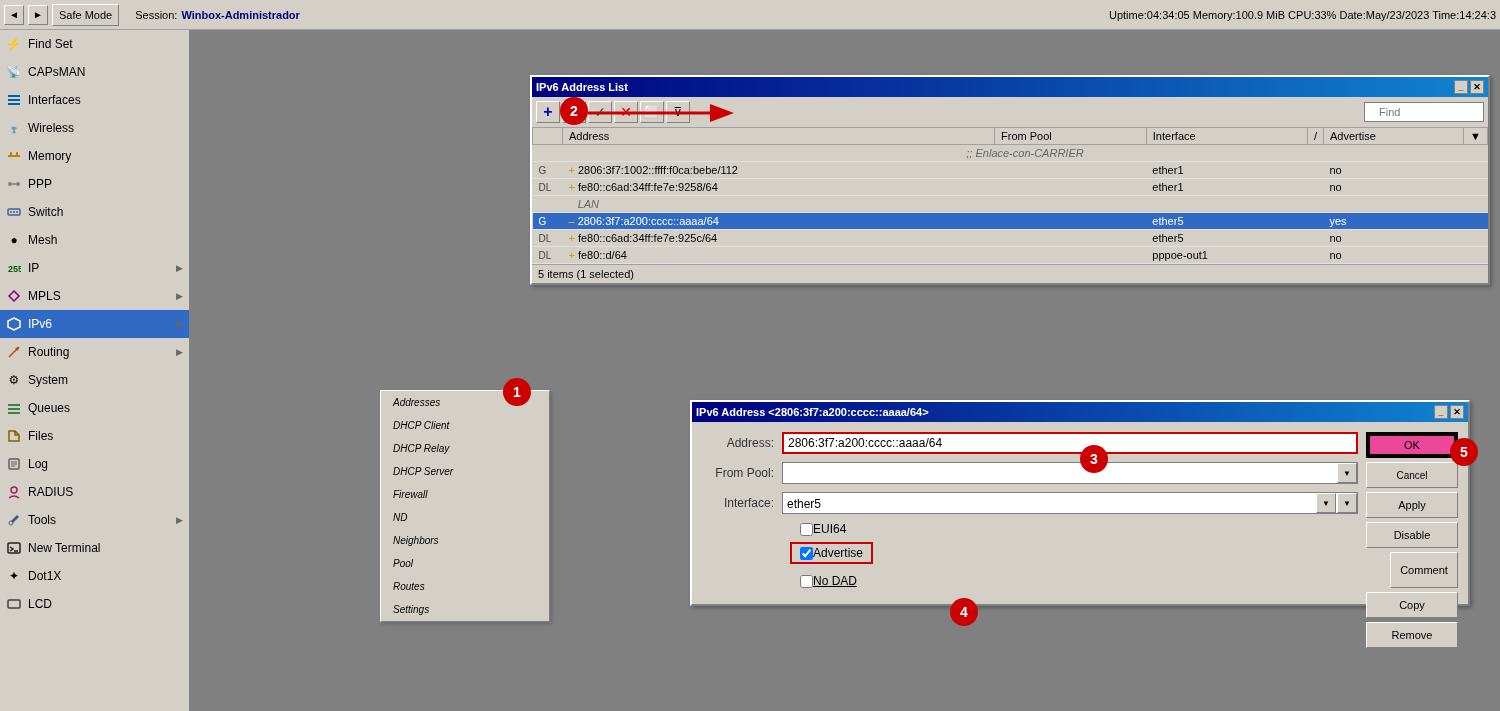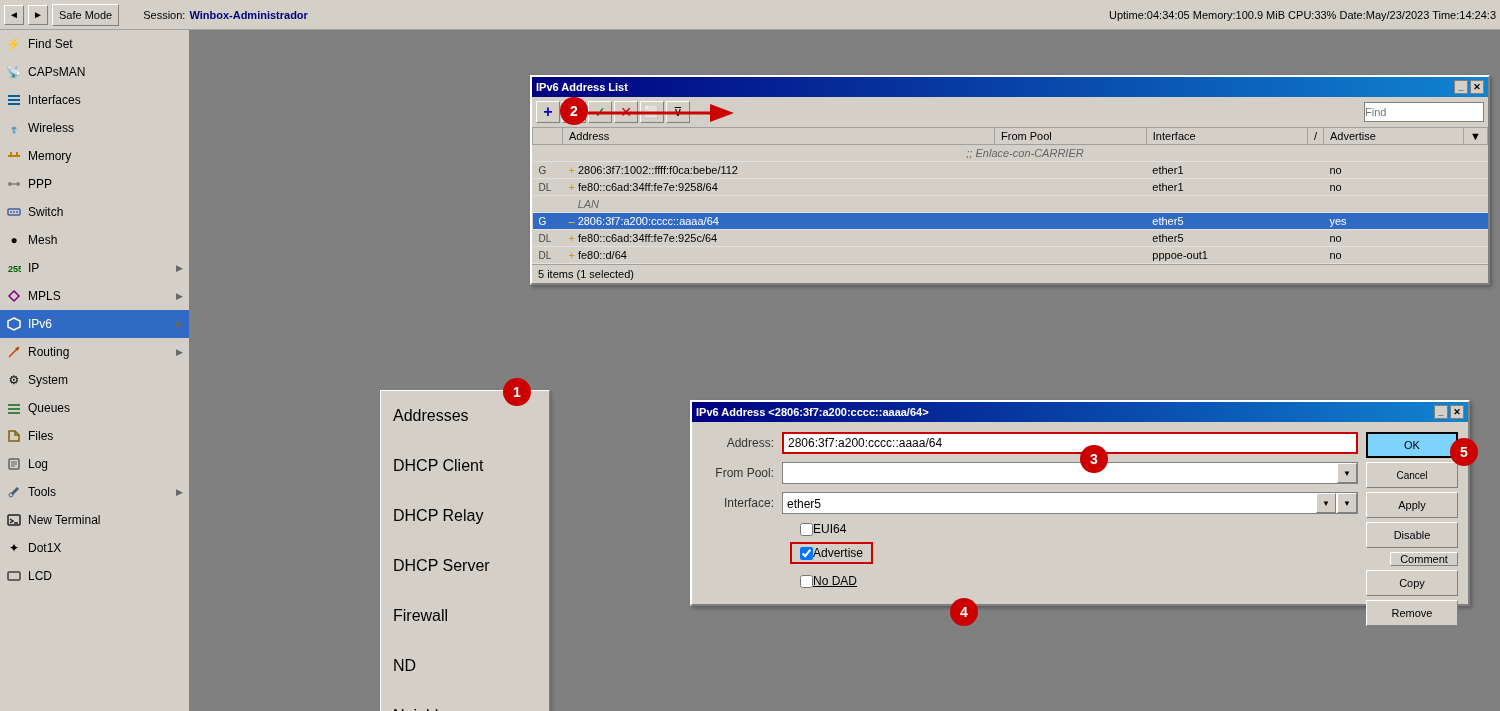--- a/index.html
+++ b/index.html
@@ -46,21 +46,21 @@
       justify-content: center;
       background: #d4d0c8;
       border: 1px solid #808080;
       border-top-color: #ffffff;
       border-left-color: #ffffff;
       cursor: pointer;
       font-size: 10px;
     }
     .session-label {
       font-size: 11px;
-      margin-left: 20px;
+      margin-left: 12px;
     }
     .session-value {
       font-size: 11px;
       color: #000080;
       font-weight: bold;
     }
     .top-bar-right {
       margin-left: auto;
       font-size: 11px;
       color: #000;
@@ -184,21 +184,21 @@
       margin-left: auto;
       display: flex;
       align-items: center;
       gap: 2px;
     }
     .find-input {
       height: 20px;
       width: 120px;
       border: 1px solid #808080;
       background: white;
-      padding: 0 0;
+      padding: 0 14px;
       font-size: 11px;
     }
 
     
     .data-table {
       width: 100%;
       border-collapse: collapse;
       font-size: 11px;
     }
     .data-table th {
@@ -301,23 +301,24 @@
       left: 190px;
       width: 170px;
       background: #d4d0c8;
       border: 1px solid #808080;
       border-top-color: #ffffff;
       border-left-color: #ffffff;
       box-shadow: 2px 2px 4px rgba(0,0,0,0.2);
       z-index: 100;
     }
     .submenu-item {
-      padding: 16px 12px;
-      cursor: pointer;
-      font-size: 16px;
+      padding: 6px 12px;
+      cursor: pointer;
+      font-size: 10px;
+      font-style: italic;
     }
 
     
     .annotation-circle {
       position: absolute;
       width: 28px;
       height: 28px;
       border-radius: 50%;
       background: #cc0000;
       color: white;
@@ -496,20 +497,29 @@
     <div class="sidebar-item">
       <span class="icon">
         <svg width="14" height="14" viewBox="0 0 14 14">
             <rect x="2" y="2" width="10" height="10" rx="1" fill="none" stroke="#606060" stroke-width="1.5"></rect>
             <line x1="4" y1="5" x2="10" y2="5" stroke="#606060" stroke-width="1"></line>
             <line x1="4" y1="7" x2="10" y2="7" stroke="#606060" stroke-width="1"></line>
             <line x1="4" y1="9" x2="8" y2="9" stroke="#606060" stroke-width="1"></line>
           </svg>
       </span>
       <span class="label">Log</span>
+    </div>
+    <div class="sidebar-item">
+      <span class="icon">
+        <svg width="14" height="14" viewBox="0 0 14 14">
+            <circle cx="7" cy="5" r="3" fill="none" stroke="#a02060" stroke-width="1.5"></circle>
+            <path d="M2 13 Q7 9 12 13" fill="none" stroke="#a02060" stroke-width="1.5"></path>
+          </svg>
+      </span>
+      <span class="label">RADIUS</span>
     </div>
     <div class="sidebar-item">
       <span class="icon">
         <svg width="14" height="14" viewBox="0 0 14 14">
             <path d="M10 2 L12 4 L6 10 L4 8 Z" fill="#406080"></path>
             <circle cx="4" cy="10" r="2" fill="none" stroke="#406080" stroke-width="1"></circle>
           </svg>
       </span>
       <span class="label">Tools</span>
       <span class="arrow">▶</span>
@@ -674,25 +684,25 @@
             <span>Advertise</span>
           </div>
           <br>
           <div class="checkbox-row" style="margin-top:4px;text-decoration:underline;">
             <input type="checkbox" style="">
             <span>No DAD</span>
           </div>
         </div>
 
         <div style="position:absolute; top:10px; right:10px; display:flex; flex-direction:column; gap:4px; width:92px;">
-          <button class="detail-btn" style="border: 2px solid #000000; height:26px; background:#7dd3fc; cursor:pointer; font-size:11px;">OK</button>
+          <button class="detail-btn" style="border: 4px solid #000000; height:26px; background:#ec4899; cursor:pointer; font-size:11px;">OK</button>
           <button class="detail-btn" style="height:26px; background:#d4d0c8; border:1px solid #808080; border-top-color:#fff; border-left-color:#fff; cursor:pointer; font-size:10px;">Cancel</button>
           <button class="detail-btn" style="height:26px; background:#d4d0c8; border:1px solid #808080; border-top-color:#fff; border-left-color:#fff; cursor:pointer; font-size:11px;">Apply</button>
           <button class="detail-btn" style="height:26px; background:#d4d0c8; border:1px solid #808080; border-top-color:#fff; border-left-color:#fff; cursor:pointer; font-size:11px;">Disable</button>
-          <button class="detail-btn" style="height:14px; background:#d4d0c8; border:1px solid #808080; border-top-color:#fff; border-left-color:#fff; cursor:pointer; font-size:11px;margin-left:24px;">Comment</button>
+          <button class="detail-btn" style="height:36px; background:#d4d0c8; border:1px solid #808080; border-top-color:#fff; border-left-color:#fff; cursor:pointer; font-size:11px;margin-left:24px;">Comment</button>
           <button class="detail-btn" style="height:26px; background:#d4d0c8; border:1px solid #808080; border-top-color:#fff; border-left-color:#fff; cursor:pointer; font-size:11px;">Copy</button>
           <button class="detail-btn" style="height:26px; background:#d4d0c8; border:1px solid #808080; border-top-color:#fff; border-left-color:#fff; cursor:pointer; font-size:11px;">Remove</button>
         </div>
       </div>
     </div>
 
     <div class="submenu">
       <div class="submenu-item">Addresses</div>
       <div class="submenu-item">DHCP Client</div>
       <div class="submenu-item">DHCP Relay</div>

